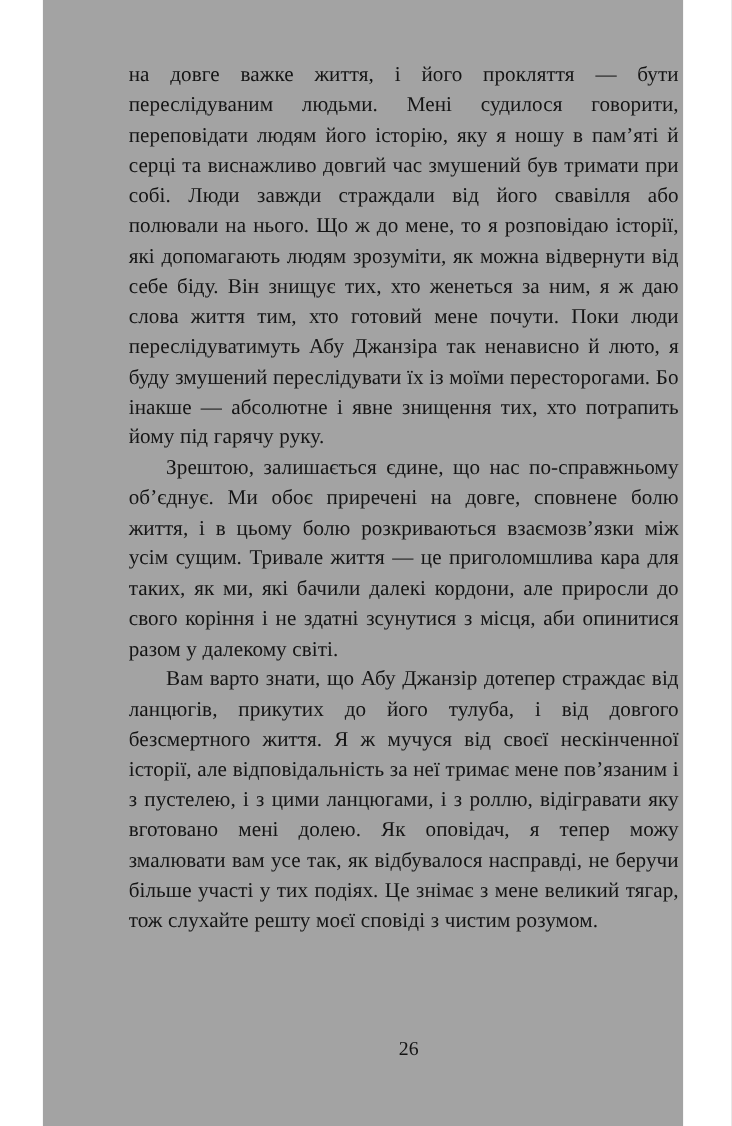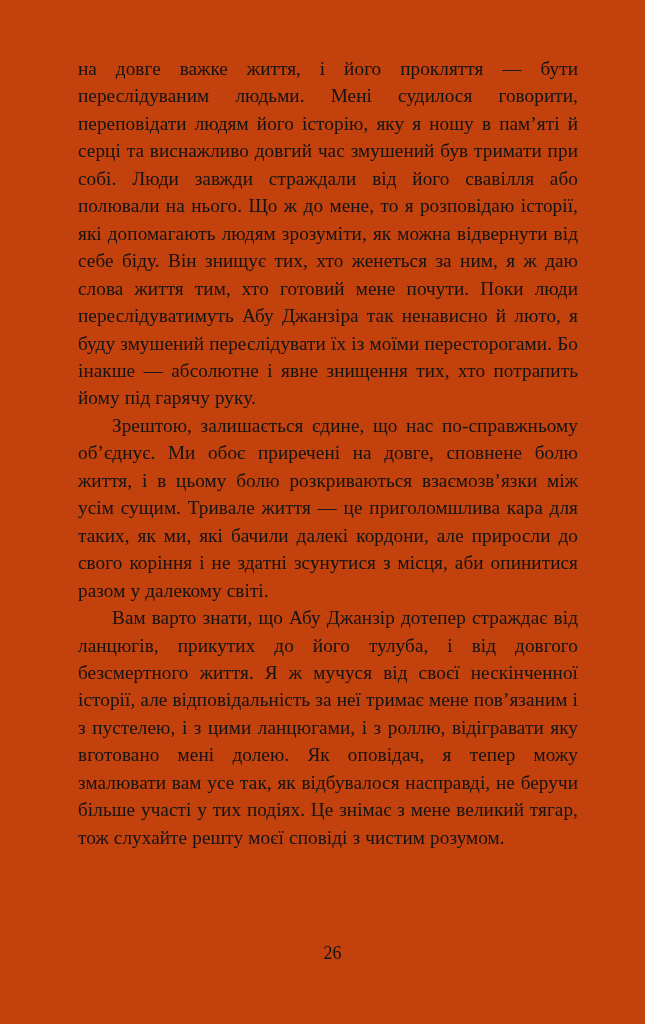--- a/index.html
+++ b/index.html
@@ -12,24 +12,25 @@
     width: 665px;
     height: 1024px;
     overflow: hidden;
     font-family: "Liberation Serif", "DejaVu Serif", serif;
     color: #1a1a1a;
     -webkit-font-smoothing: antialiased;
   }
 
   .page {
     position: relative;
-    width: 645px;
+    width: 582px;
     height: 1024px;
-    background: #c2410c;
+    background: #a3a3a3;
     box-sizing: border-box;
+    margin-left: 39px;
   }
 
   .text-block {
     position: absolute;
     left: 78px;
     top: 55px;
     width: 500px;
   }
 
   .para {

